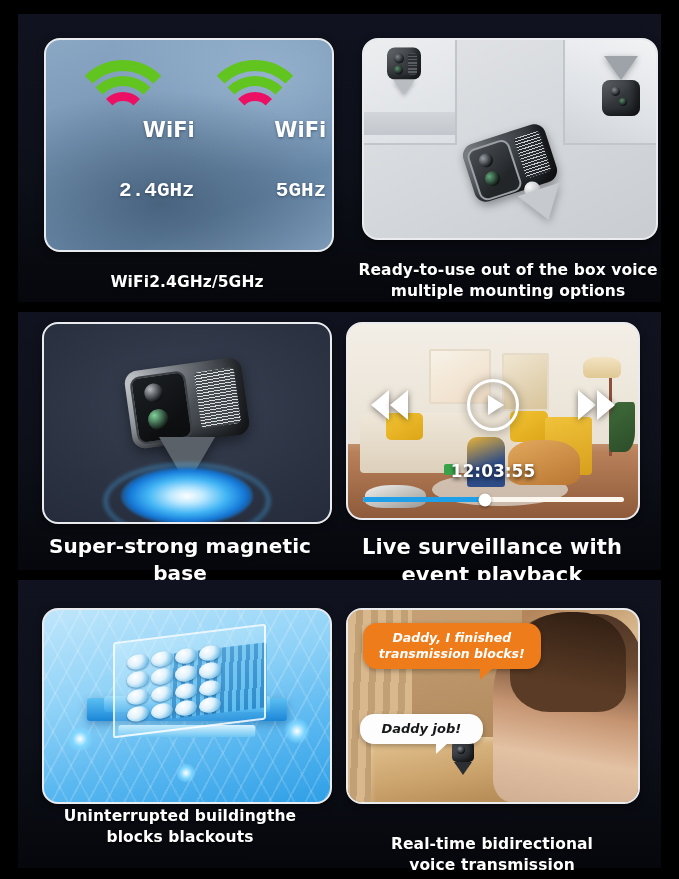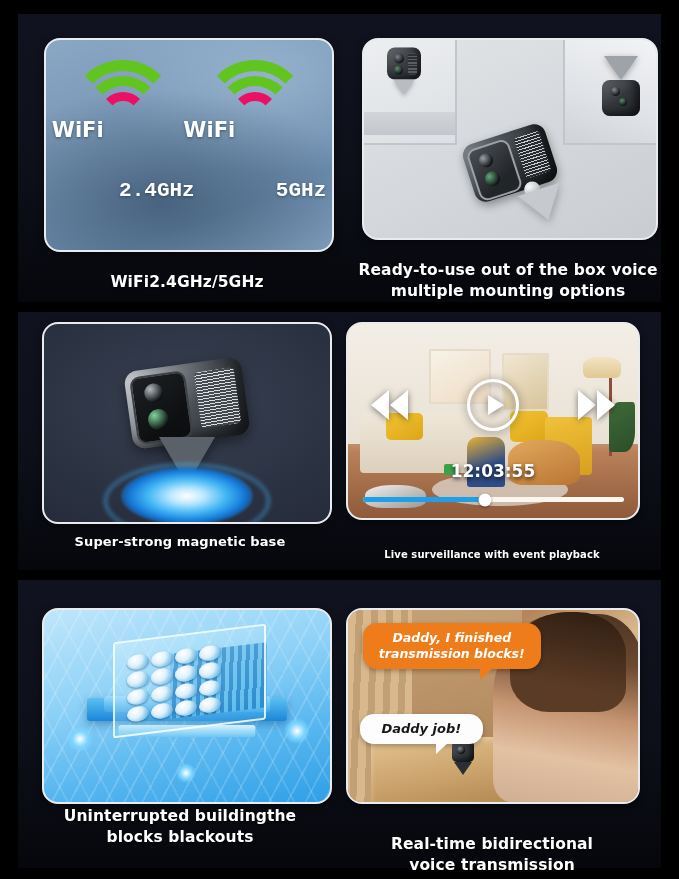--- a/index.html
+++ b/index.html
@@ -45,21 +45,21 @@
   .wifi-ico{position:absolute;left:50%;top:20px;transform:translateX(-50%);
             width:92px;height:52px;}
   .arc{position:absolute;left:50%;transform:translateX(-50%);
        border-style:solid;border-color:transparent;border-radius:50%;}
   .arc.a1{width:86px;height:86px;top:0;border-width:11px;
           border-top-color:#62c51f;transform:translateX(-50%) rotate(0deg);}
   .arc.a2{width:58px;height:58px;top:16px;border-width:10px;
           border-top-color:#62c51f;}
   .arc.a3{width:30px;height:30px;top:32px;border-width:9px;
           border-top-color:#ec1064;}
-  .wifi-label{position:absolute;left:0;width:100%;top:78px;text-align:left;
+  .wifi-label{position:absolute;left:0;width:100%;top:78px;text-align:right;
     color:#fff;font-size:21px;font-weight:800;
     font-family:"DejaVu Sans","Liberation Sans",sans-serif;
     text-shadow:0 1px 3px rgba(20,40,60,.55);}
   .wifi-freq{position:absolute;left:0;width:100%;top:139px;text-align:right;
     color:#fff;font-size:21px;font-weight:800;
     font-family:Liberation Mono, monospace;
     text-shadow:0 1px 3px rgba(20,40,60,.55);}
   #cap-wifi{left:26px;top:258px;width:286px;font-size:15.5px;}
 
   
@@ -140,21 +140,21 @@
     border-left:28px solid transparent;border-right:28px solid transparent;
     border-top:48px solid;border-top-color:#5b6168;
     filter:drop-shadow(0 4px 6px rgba(0,0,0,.4));}
   .mag-glow{position:absolute;left:50%;top:72%;transform:translateX(-50%);
     width:132px;height:58px;border-radius:50%;
     background:radial-gradient(ellipse at 50% 50%,#ffffff 0%,#bfe9ff 18%,#43b6f5 42%,#1478d8 62%,rgba(10,60,140,0) 78%);
     filter:blur(1px);}
   .mag-ring{position:absolute;left:50%;top:70%;transform:translateX(-50%);
     width:160px;height:70px;border-radius:50%;
     border:3px solid rgba(70,180,250,.55);filter:blur(2px);}
-  #cap-mag{left:30px;top:533px;width:300px;font-size:13px;}
+  #cap-mag{left:30px;top:533px;width:300px;font-size:20px;}
 
   
   #c-live{left:346px;top:322px;width:290px;height:194px;
     background:linear-gradient(180deg,#efe7db 0%,#e2d4c0 42%,#b9815a 66%,#8e5a3a 100%);}
   .room-wall{position:absolute;left:0;top:0;width:100%;height:62%;
     background:linear-gradient(180deg,#f3eee6,#e9e1d4);}
   .room-floor{position:absolute;left:0;bottom:0;width:100%;height:38%;
     background:repeating-linear-gradient(95deg,#b07murky 0,#b0784f 0),
                linear-gradient(180deg,#bc8459 0%,#9e6640 100%);}
   .art{position:absolute;border:2px solid #e6dbc9;border-radius:2px;}
@@ -198,21 +198,21 @@
     border-left:16px solid #fff;margin-left:5px;}
   .tstamp{position:absolute;left:0;width:100%;text-align:center;bottom:19%;
     color:#fff;font-size:17px;font-weight:800;
     font-family:"DejaVu Sans","Liberation Sans",sans-serif;
     text-shadow:0 2px 4px rgba(0,0,0,.75);}
   .pbar{position:absolute;left:5%;bottom:8%;width:90%;height:5px;border-radius:3px;
     background:#fbf7ee;overflow:visible;}
   .pbar .fill{position:absolute;left:0;top:0;height:100%;border-radius:3px;background:#1f9fe8;}
   .pbar .knob{position:absolute;top:50%;width:13px;height:13px;border-radius:50%;
     background:#fff;transform:translate(-50%,-50%);box-shadow:0 1px 3px rgba(0,0,0,.45);}
-  #cap-live{left:332px;top:533px;width:320px;font-size:10px;margin-top:15px;}
+  #cap-live{left:332px;top:533px;width:320px;font-size:21px;}
 
   
   #c-bat{left:42px;top:608px;width:286px;height:192px;
     background:
       repeating-linear-gradient(118deg,rgba(255,255,255,.16) 0 2px,rgba(255,255,255,0) 2px 16px),
       repeating-linear-gradient(62deg,rgba(255,255,255,.12) 0 2px,rgba(255,255,255,0) 2px 20px),
       linear-gradient(165deg,#bfe6fb 0%,#8fd2f7 38%,#5ab8f0 68%,#2f9fe6 100%);}
   .plat{position:absolute;left:50%;transform:translateX(-50%) ;border-radius:3px;}
   .plat.p1{bottom:16%;width:70%;height:12%;
     background:linear-gradient(180deg,#5cc0f2,#1b86d8);box-shadow:0 3px 9px rgba(10,70,130,.45);}

